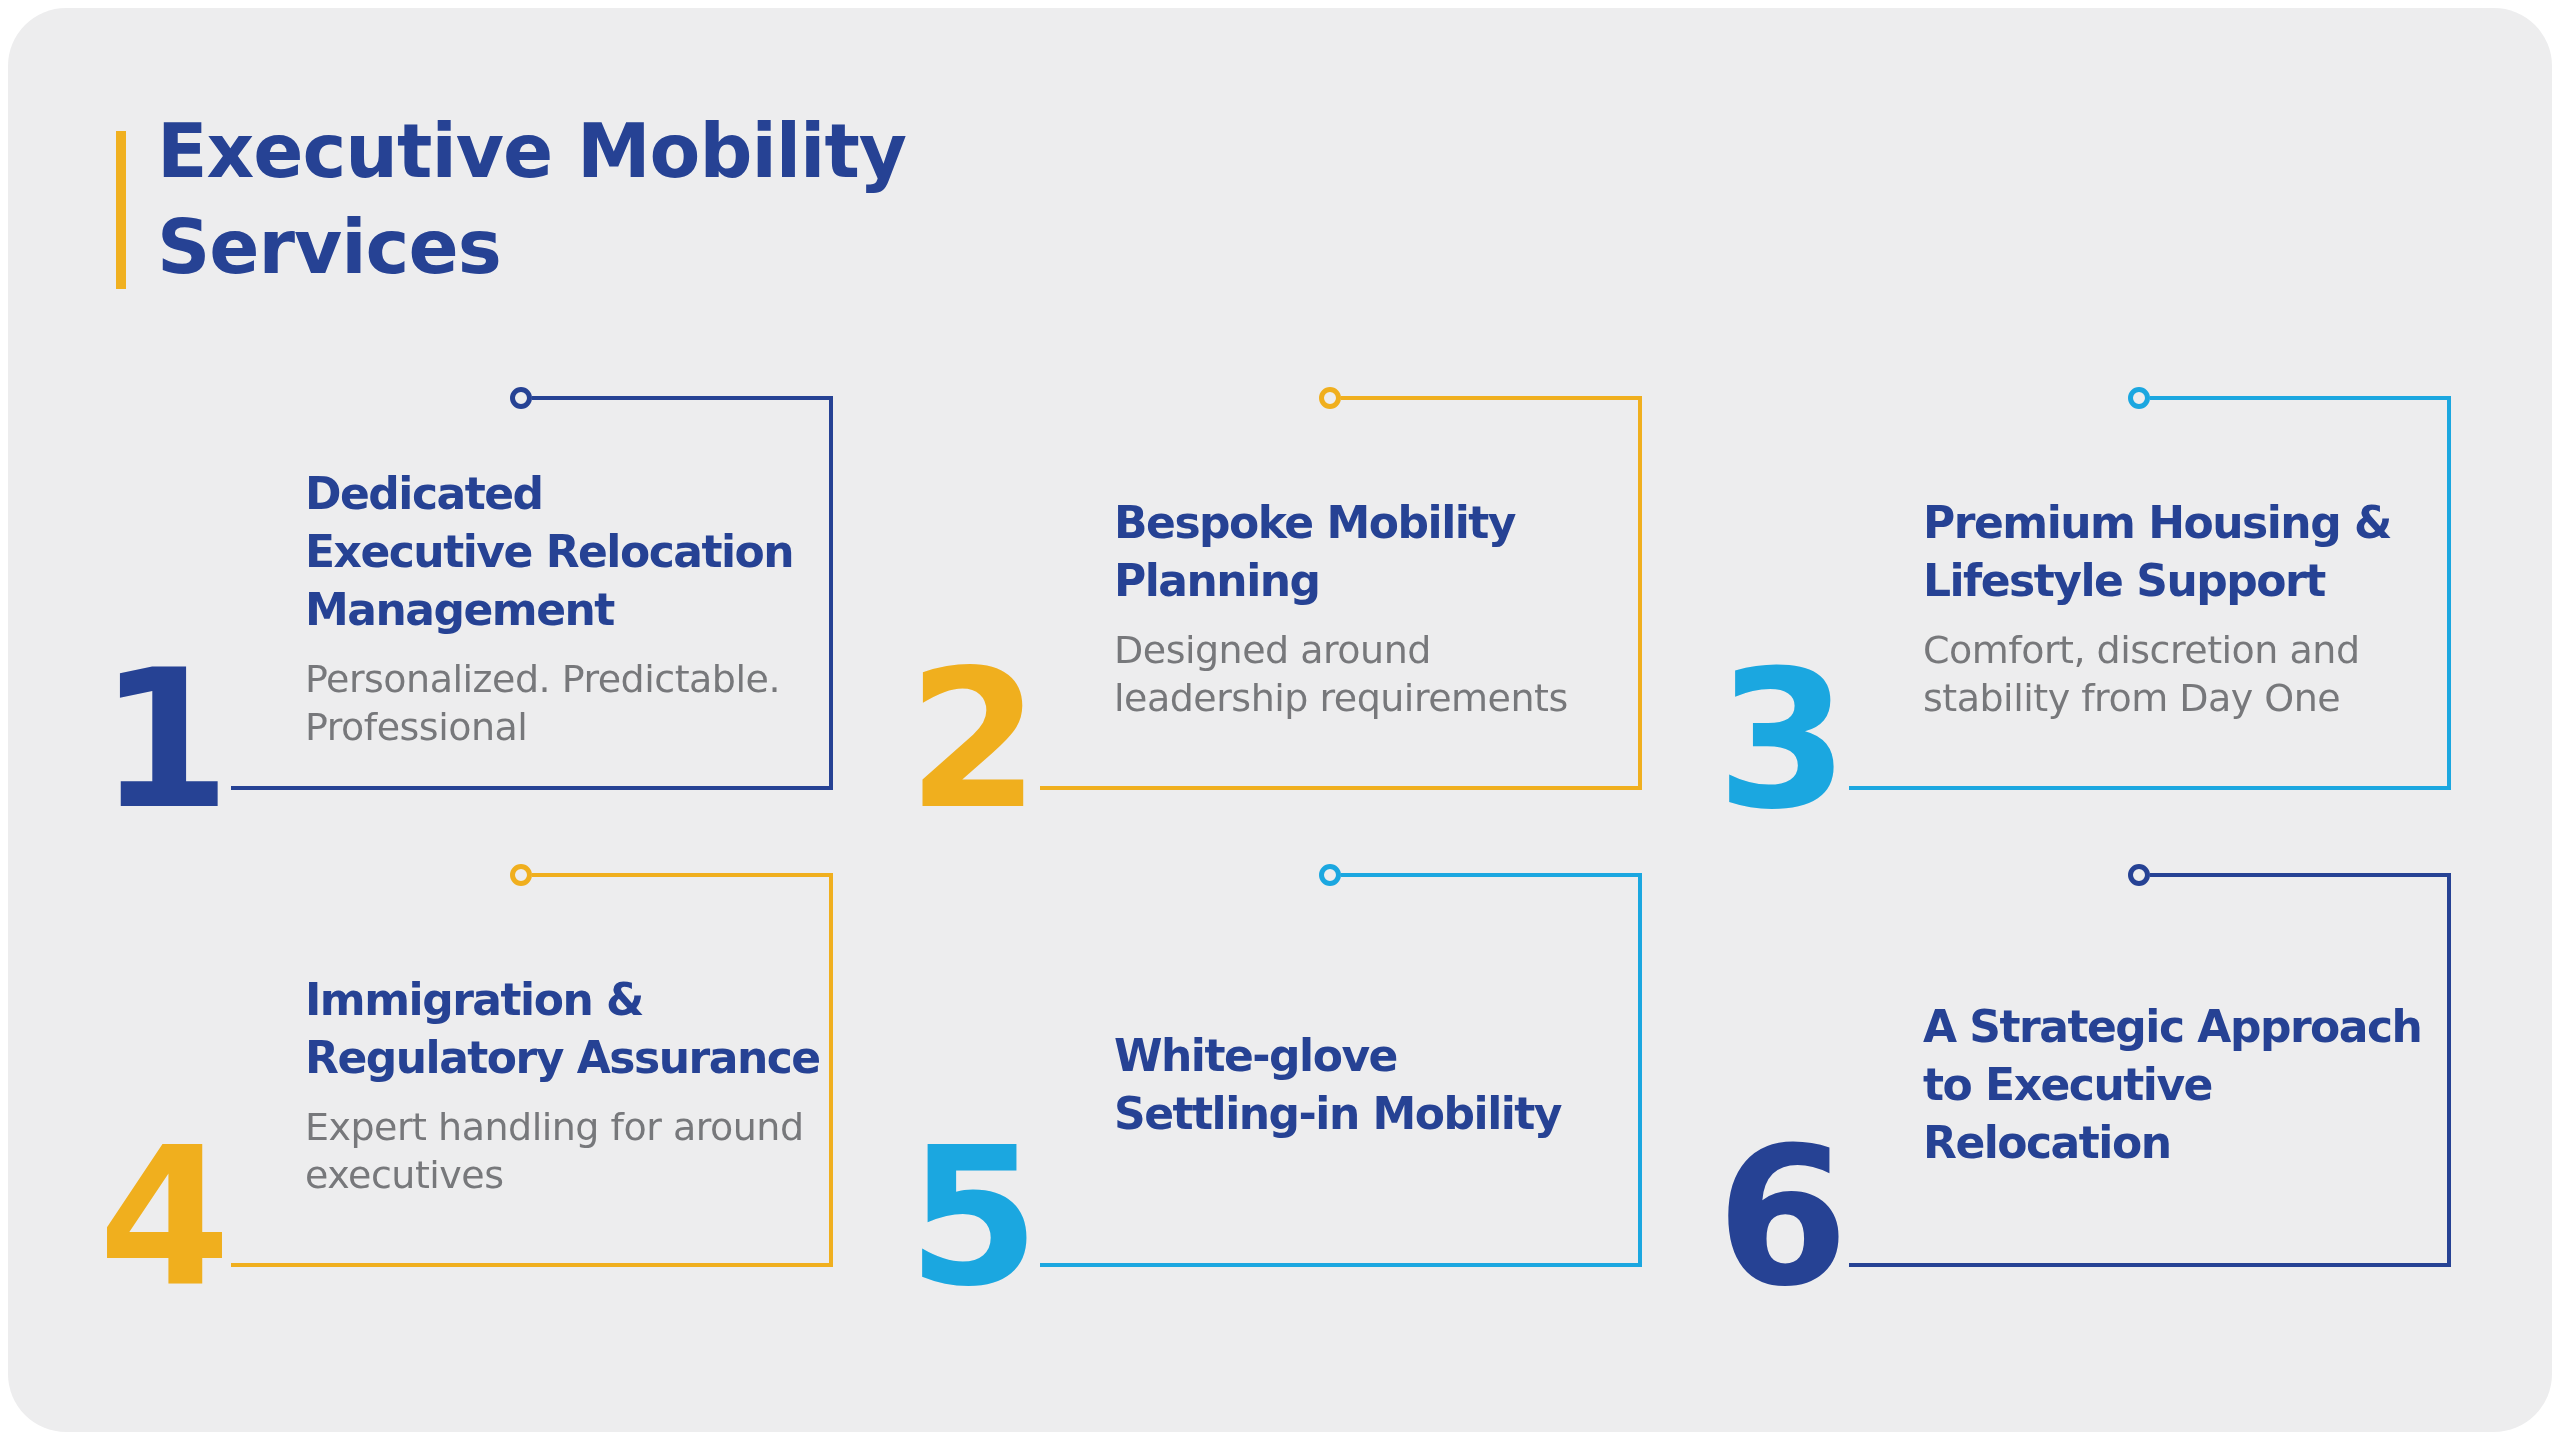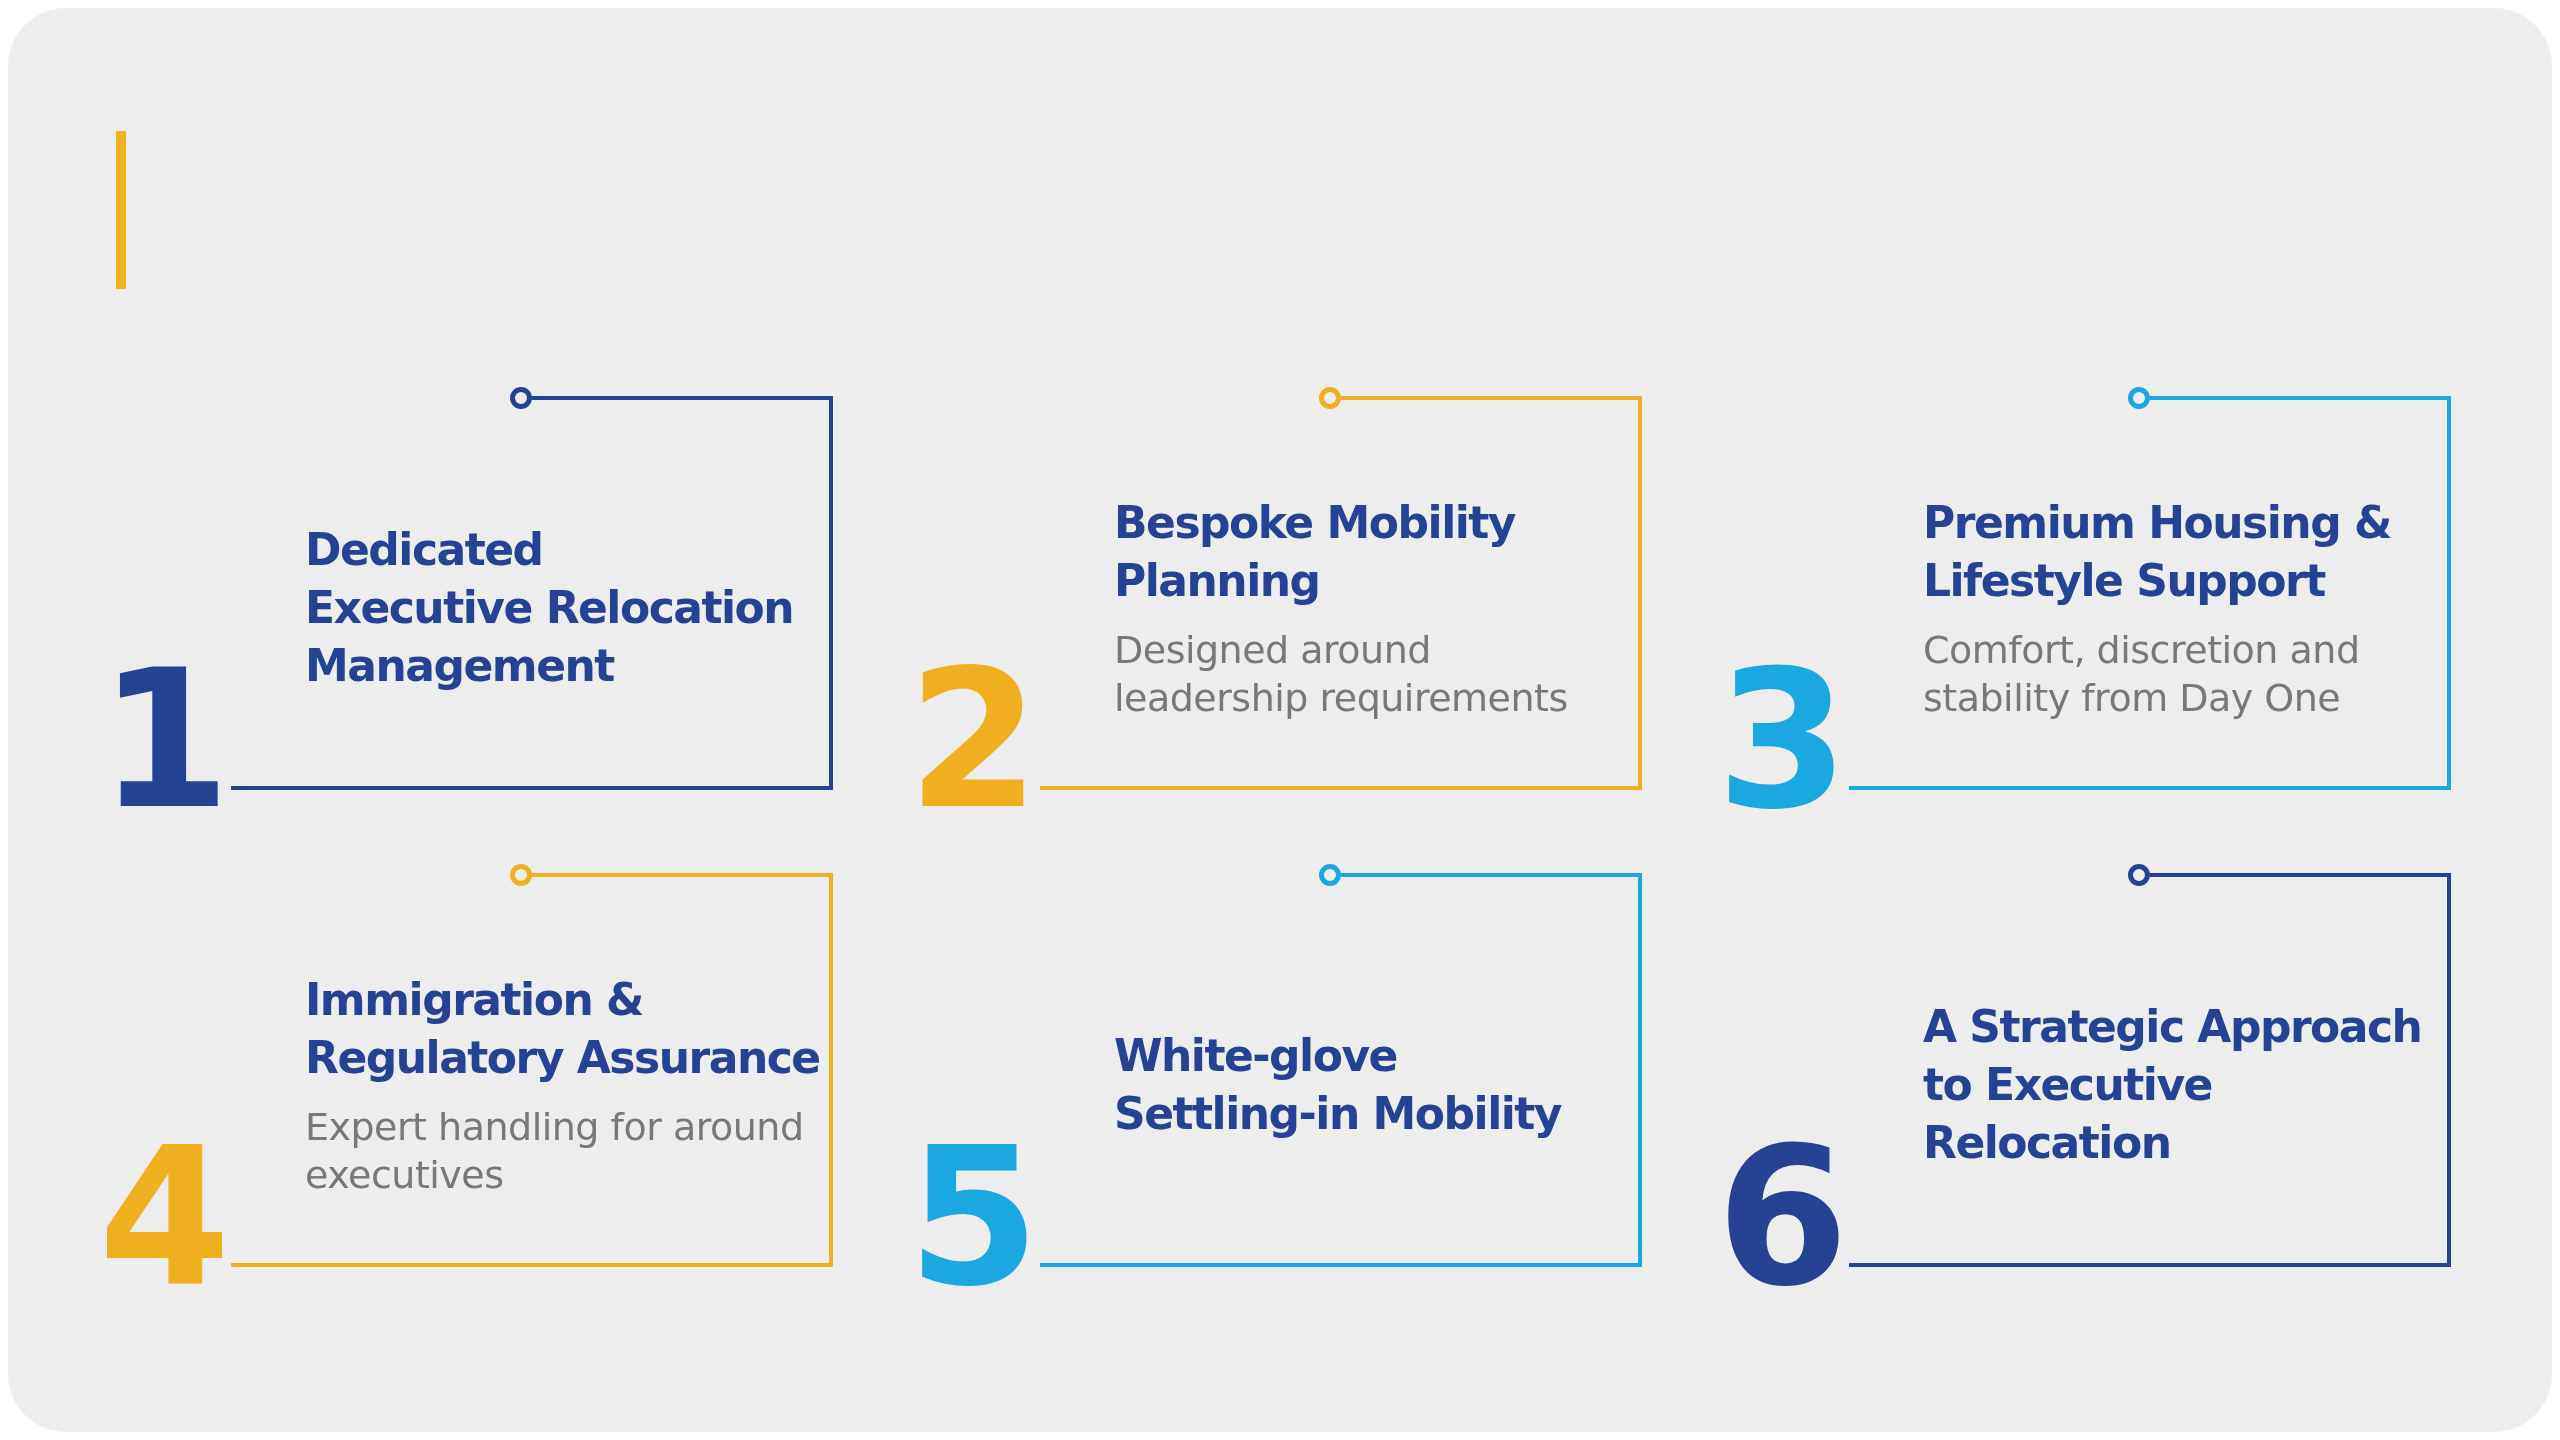--- a/index.html
+++ b/index.html
@@ -66,31 +66,35 @@
     color:#77787B; white-space:pre;
   }
 </style>
 </head>
 <body>
 
 <div id="canvas">
   <div class="card-surface"></div>
 
   <div class="accent-bar" style="background: rgb(240, 176, 31);"></div>
+  <div class="page-title">Executive Mobility
+Services</div>
 
   <div class="cell c1" style="--accent: #264294;">
     <span class="ring"></span>
     <span class="line-top"></span>
     <span class="line-right"></span>
     <span class="line-bottom"></span>
     <div class="num">1</div>
     <div class="content">
       <div class="card-title">Dedicated
 Executive Relocation
 Management</div>
+      <div class="card-sub">Personalized. Predictable.
+Professional</div>
     </div>
   </div>
 
   <div class="cell c2" style="--accent: #F0AF1E;">
     <span class="ring"></span>
     <span class="line-top"></span>
     <span class="line-right"></span>
     <span class="line-bottom"></span>
     <div class="num">2</div>
     <div class="content">

